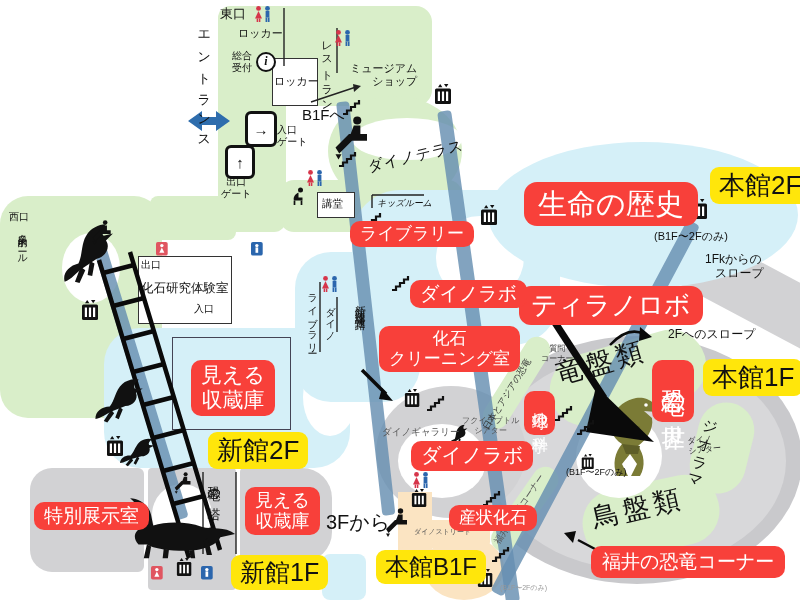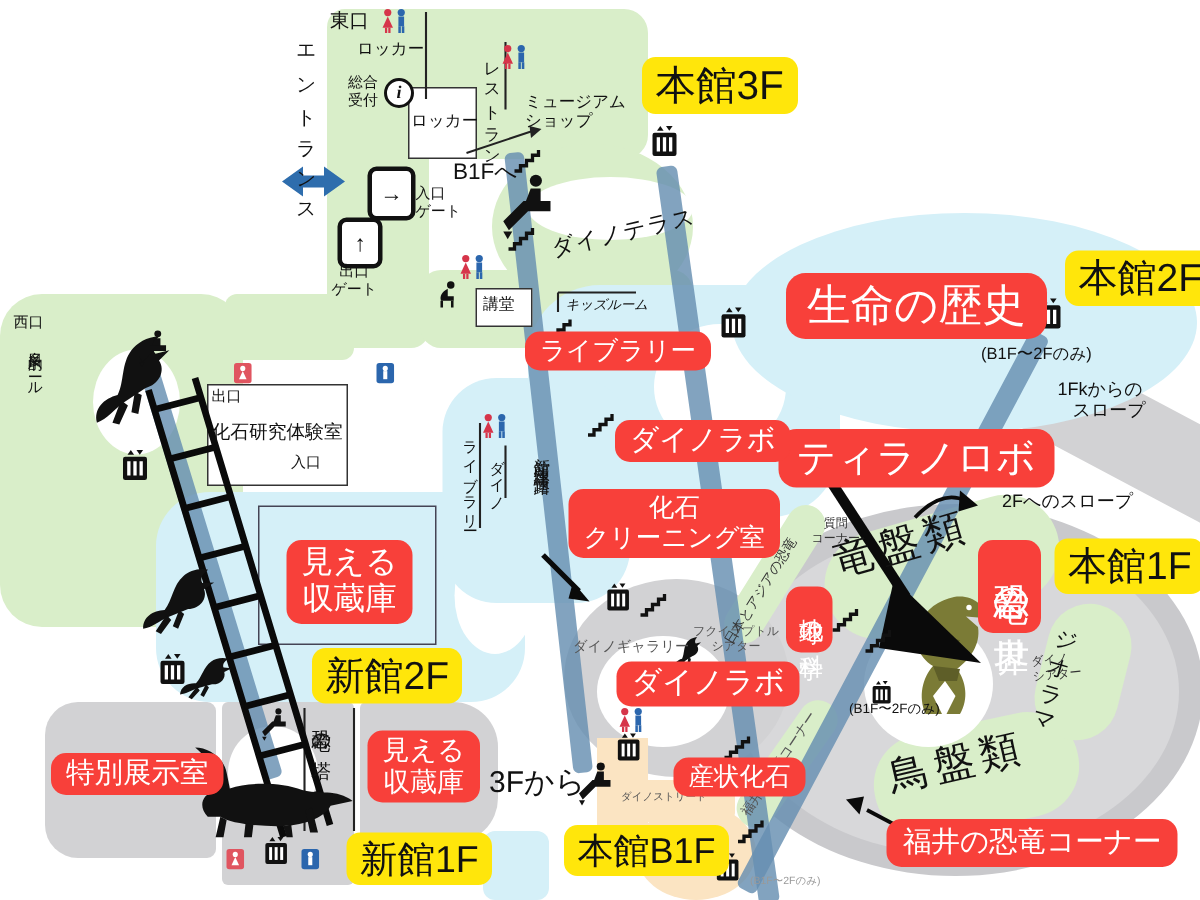--- a/index.html
+++ b/index.html
@@ -220,36 +220,36 @@
   <div class="info z3" style="left:256px;top:52px;"></div>
 
   <div class="t z4" style="left:220px;top:6px;font-size:13px;">東口</div>
   <div class="t v z4" style="left:196px;top:22px;font-size:13px;letter-spacing:6px;">エントランス</div>
   <div class="t z4" style="left:238px;top:27px;font-size:11px;">ロッカー</div>
   <div class="t z4" style="left:232px;top:50px;font-size:10px;">
     <span style="display:block">総合</span>
     <span style="display:block">受付</span>
   </div>
   <div class="t v z4" style="left:320px;top:34px;font-size:11px;letter-spacing:2px;">レストラン</div>
-  <div class="t z4" style="left:350px;top:62px;font-size:11px;text-align:left;">
+  <div class="t z4" style="left:350px;top:62px;font-size:11px;text-align:right;">
     <span style="display:block">ミュージアム</span>
     <span style="display:block">ショップ</span>
   </div>
   <div class="t z4" style="left:274px;top:75px;font-size:11px;">ロッカー</div>
   <div class="t z4" style="left:302px;top:106px;font-size:15px;">B1Fへ</div>
   <div class="t z4" style="left:277px;top:124px;font-size:10px;">
     <span style="display:block">入口</span>
     <span style="display:block">ゲート</span>
   </div>
   <div class="t z4" style="left:221px;top:176px;font-size:10px;text-align:center;">
     <span style="display:block">出口</span>
     <span style="display:block">ゲート</span>
   </div>
   <div class="t z4" style="left:366px;top:158px;font-size:15px;transform:rotate(-13deg);transform-origin:0 0;letter-spacing:1px;">ダイノテラス</div>
-  <div class="t z4" style="left:9px;top:211px;font-size:10px;font-family:Liberation Mono, monospace;">西口</div>
+  <div class="t z4" style="left:9px;top:211px;font-size:10px;">西口</div>
   <div class="t v z4" style="left:16px;top:226px;font-size:10px;letter-spacing:2px;">多目的ホール</div>
   <div class="t z4" style="left:141px;top:259px;font-size:10px;">出口</div>
   <div class="t z4" style="left:141px;top:281px;font-size:12.5px;">化石研究体験室</div>
   <div class="t z4" style="left:194px;top:303px;font-size:10px;">入口</div>
   <div class="t z4" style="left:322px;top:197px;font-size:10.5px;">講堂</div>
   <div class="t z4" style="left:377px;top:198px;font-size:9px;font-style:italic;">キッズルーム</div>
   <div class="t v z4" style="left:324px;top:299px;font-size:10px;letter-spacing:1px;">ダイノ</div>
   <div class="t v z4" style="left:306px;top:286px;font-size:10px;letter-spacing:1px;">ライブラリー</div>
   <div class="t v z4" style="left:353px;top:296px;font-size:11px;letter-spacing:3px;">新館連絡通路</div>
   <div class="t v z4" style="left:206px;top:476px;font-size:13px;letter-spacing:2px;">恐竜の塔</div>
@@ -302,20 +302,19 @@
     <span style="display:block">収蔵庫</span>
   </div>
   <div class="red z5" style="left:411px;top:441px;font-size:20px;">ダイノラボ</div>
   <div class="red z5" style="left:449px;top:505px;font-size:17px;">
     <span style="display:block">産状化石</span>
   </div>
   <div class="red z5" style="left:591px;top:546px;font-size:19px;padding:5px 11px;">福井の恐竜コーナー</div>
   <div class="red v z5" style="left:652px;top:360px;font-size:24px;padding:10px 7px;letter-spacing:3px;">恐竜の世界</div>
   <div class="red v z5" style="left:524px;top:391px;font-size:16px;padding:8px 6px;letter-spacing:2px;">地球の科学</div>
 
-  <div class="yel z5" style="left:428px;top:38px;font-size:27px;">本館3F</div>
   <div class="yel z5" style="left:710px;top:167px;font-size:26px;">本館2F</div>
   <div class="yel z5" style="left:703px;top:359px;font-size:26px;">本館1F</div>
   <div class="yel z5" style="left:376px;top:550px;font-size:24px;">本館B1F</div>
   <div class="yel z5" style="left:208px;top:432px;font-size:26px;">新館2F</div>
   <div class="yel z5" style="left:231px;top:555px;font-size:25px;">新館1F</div>
 
 </div>
 
 </body></html>

